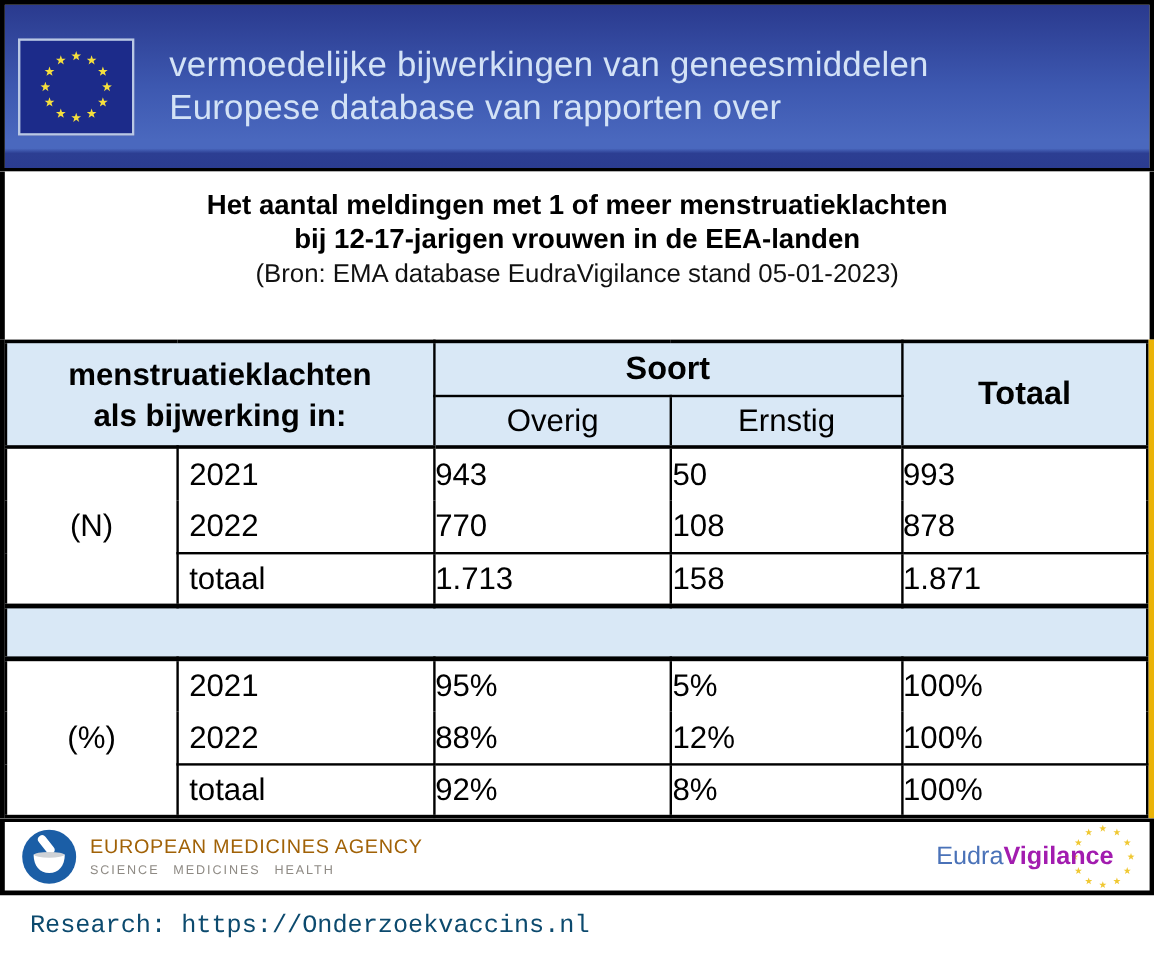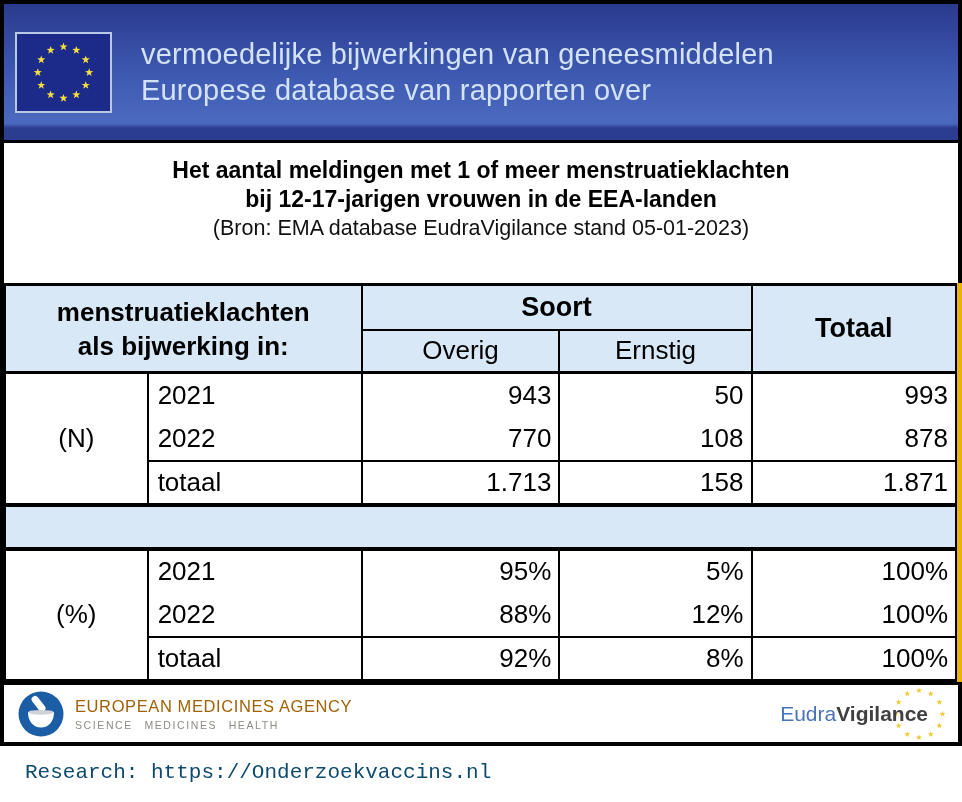--- a/index.html
+++ b/index.html
@@ -31,38 +31,38 @@
   .table-section { border-left:4px solid #000; border-right:5px solid #eab308; }
   table { width:100%; border-collapse:collapse; table-layout:fixed; border-top:3px solid #000; border-bottom:3px solid #000; }
   th,td { border:2px solid #000; color:#000; }
   .hdr-bg { background:#d9e8f6; }
   .col1hdr  { font-size:26px; font-weight:bold; line-height:34px; border-bottom:3px solid #000; }
   .soort-h  { font-size:27px; font-weight:bold; height:45px; }
   .totaal-h { font-size:27px; font-weight:bold; border-bottom:3px solid #000; }
   .sub-h    { font-size:26px; font-weight:normal; height:43px; border-bottom:3px solid #000; }
   .sect { font-size:26px; text-align:center; }
   .year { font-size:26px; text-align:left;  padding-left:9px; }
-  .num  { font-size:26px; text-align:right; padding-right:7px; }
+  .num  { font-size:26px; padding-right:7px; }
   tr.data { height:44px; }
   td.nb { border-bottom-style:hidden; }
   tr.band td { height:44px; background:#d9e8f6; border-top:4px solid #000; border-bottom:4px solid #000; }
 
   
   .footer-box {
     height:64px; border:4px solid #000; border-top-width:3px; background:#fff;
     display:flex; align-items:center; justify-content:space-between; padding:0 14px;
   }
   .ema { display:flex; align-items:center; gap:11px; }
   .ema svg { display:block; }
   .ema-name { color:#a16207; font-size:16.5px; letter-spacing:0.6px; white-space:nowrap; }
   .ema-tag  { color:#8e8a84; font-size:10.5px; letter-spacing:1.6px; word-spacing:7px; margin-top:3px; white-space:nowrap; }
   .eudra { position:relative; margin-right:16px; padding:14px 0; }
   .eudra-stars { position:absolute; right:-20px; top:50%; transform:translateY(-50%); }
   .e1 { color:#4a72b8; font-size:21px; position:relative; z-index:1; }
-  .e2 { color:#404040; font-size:21px; font-weight:bold; position:relative; z-index:1; }
+  .e2 { color:#a21caf; font-size:21px; font-weight:bold; position:relative; z-index:1; }
 
   
   .research { padding:15px 0 0 25px; font-family:Liberation Mono, monospace; font-size:21px; color:#0c4a6e; }
 </style>
 </head>
 <body>
 
 <div class="page">
 
   <header class="banner">

